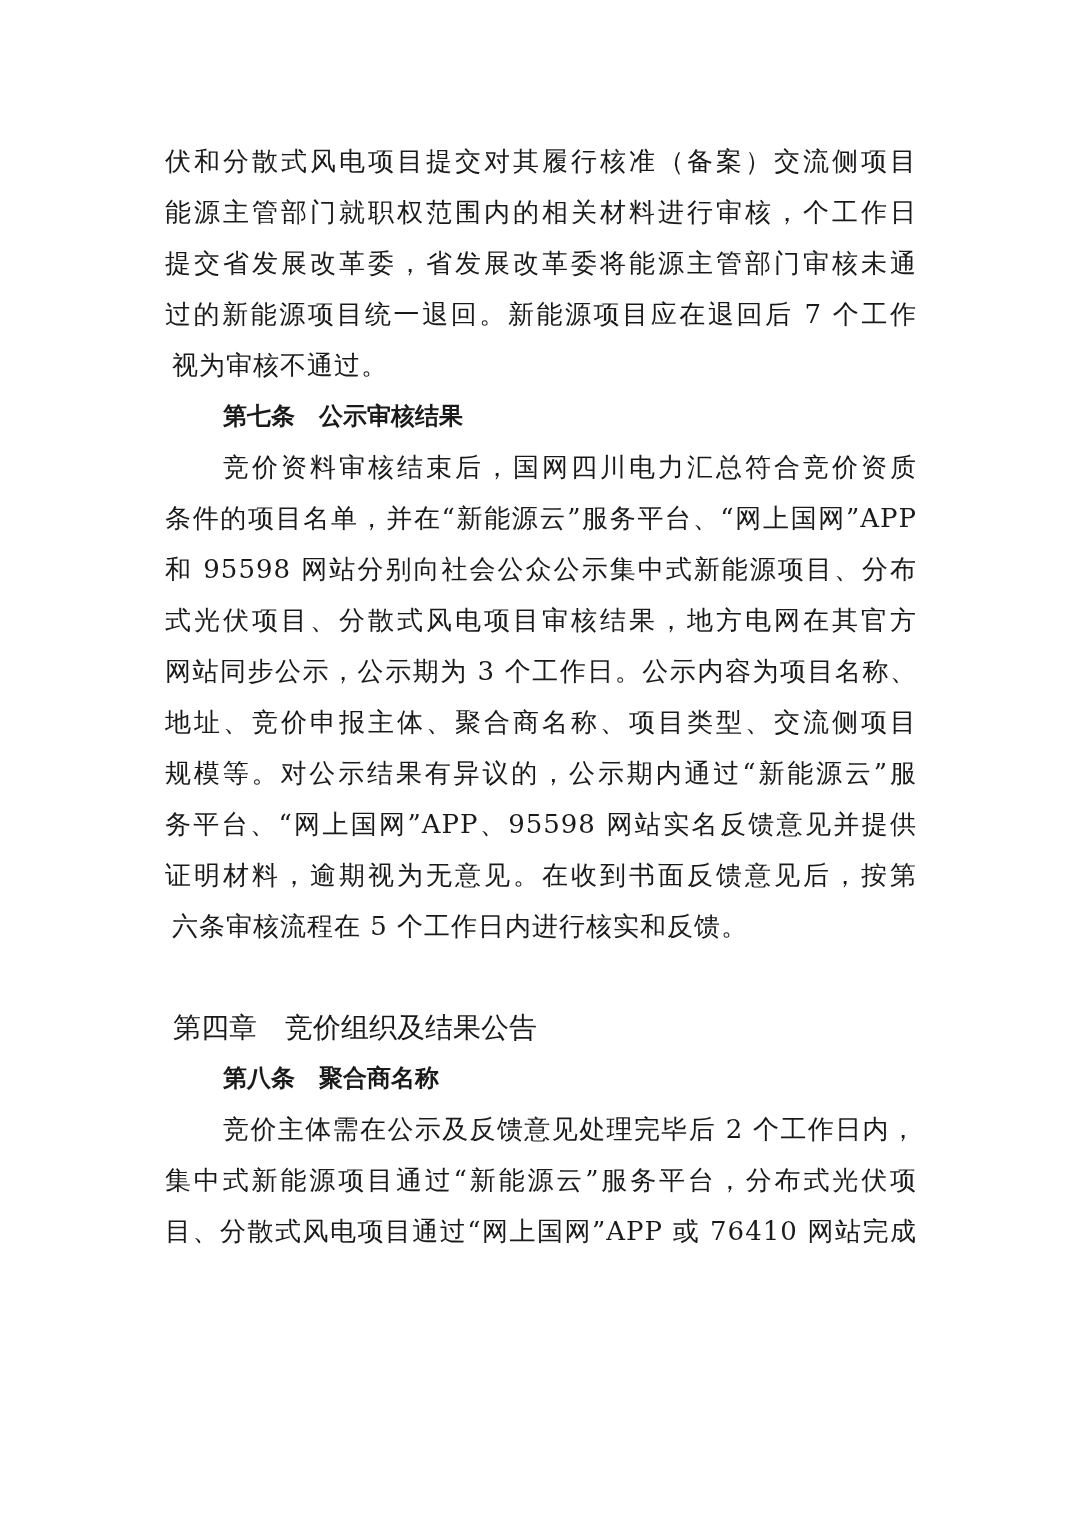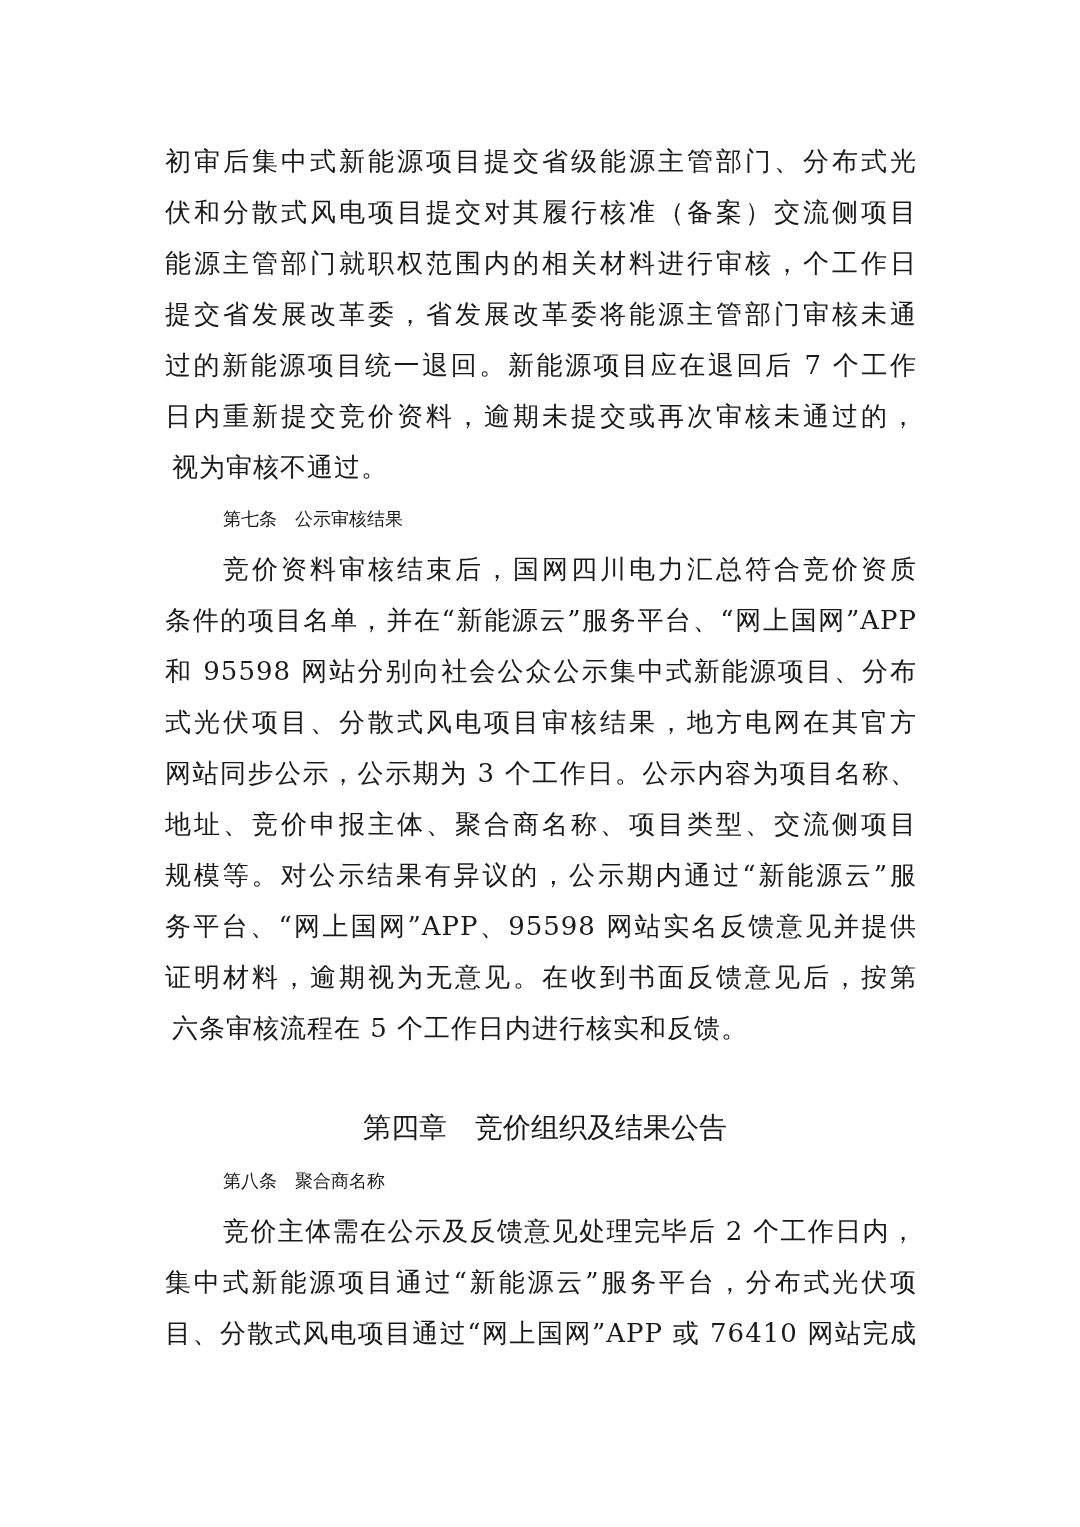--- a/index.html
+++ b/index.html
@@ -33,49 +33,46 @@
     .line.last {
       text-align-last: left;
       margin-left: 7px;
     }
     .indent {
       padding-left: 58px;
     }
     .article-heading {
       height: 51px;
       line-height: 51px;
-      font-size: 18px;
-      font-weight: normal;
+      font-size: 24px;
+      font-weight: bold;
       padding-left: 58px;
       white-space: pre;
       font-family: "DejaVu Sans", "Liberation Sans", sans-serif;
     }
     .chapter-heading {
       height: 51px;
       line-height: 51px;
       font-size: 28px;
-      text-align: center;
       white-space: pre;
-      font-family: Liberation Mono, monospace;
+      font-family: Liberation Sans, sans-serif;
       margin-top: 50px;
       padding-left: 8px;
     }
   </style>
 </head>
 <body>
 
 <div class="page">
 
   <div>
-    <div class="line">初审后集中式新能源项目提交省级能源主管部门、分布式光</div>
     <div class="line">伏和分散式风电项目提交对其履行核准（备案）交流侧项目</div>
     <div class="line">能源主管部门就职权范围内的相关材料进行审核，个工作日</div>
     <div class="line">提交省发展改革委，省发展改革委将能源主管部门审核未通</div>
     <div class="line">过的新能源项目统一退回。新能源项目应在退回后 7 个工作</div>
-    <div class="line">日内重新提交竞价资料，逾期未提交或再次审核未通过的，</div>
     <div class="line last">视为审核不通过。</div>
   </div>
 
   <div class="article-heading">第七条　公示审核结果</div>
 
   <div>
     <div class="line indent">竞价资料审核结束后，国网四川电力汇总符合竞价资质</div>
     <div class="line">条件的项目名单，并在“新能源云”服务平台、“网上国网”APP</div>
     <div class="line">和 95598 网站分别向社会公众公示集中式新能源项目、分布</div>
     <div class="line">式光伏项目、分散式风电项目审核结果，地方电网在其官方</div>

